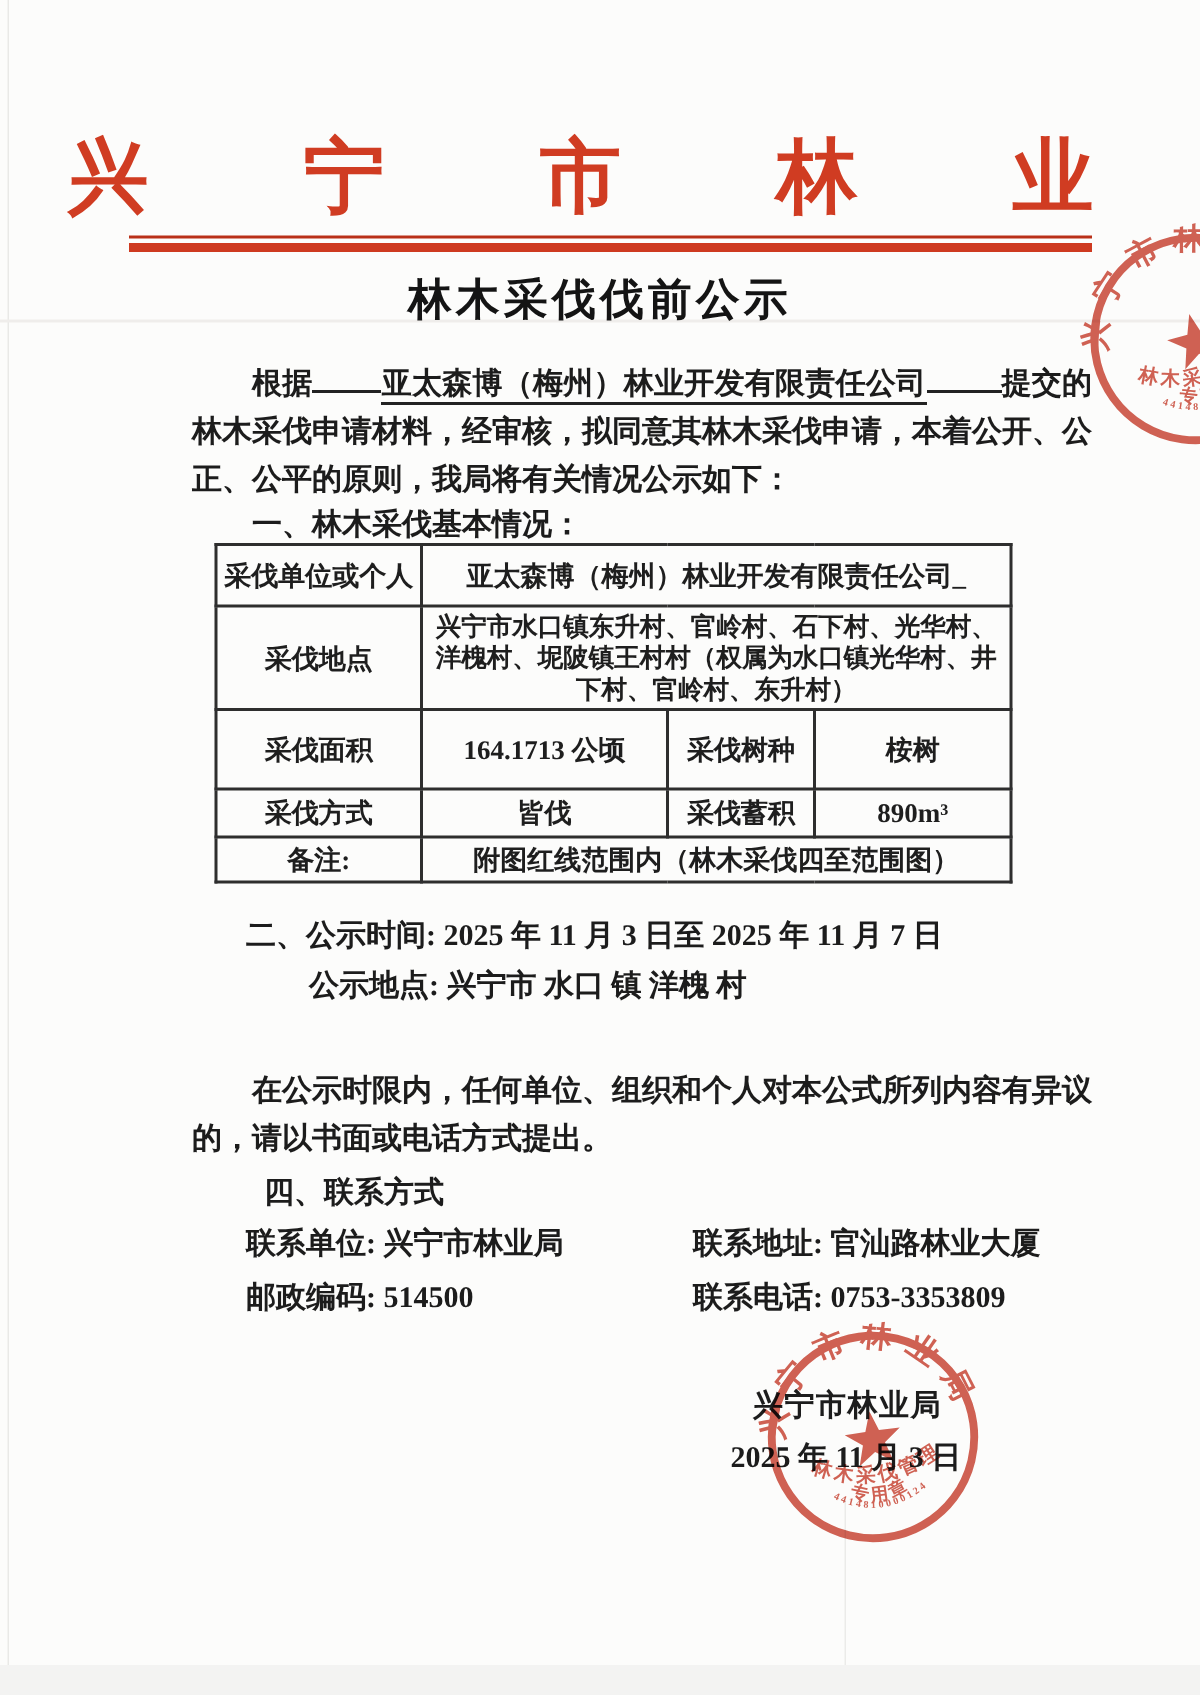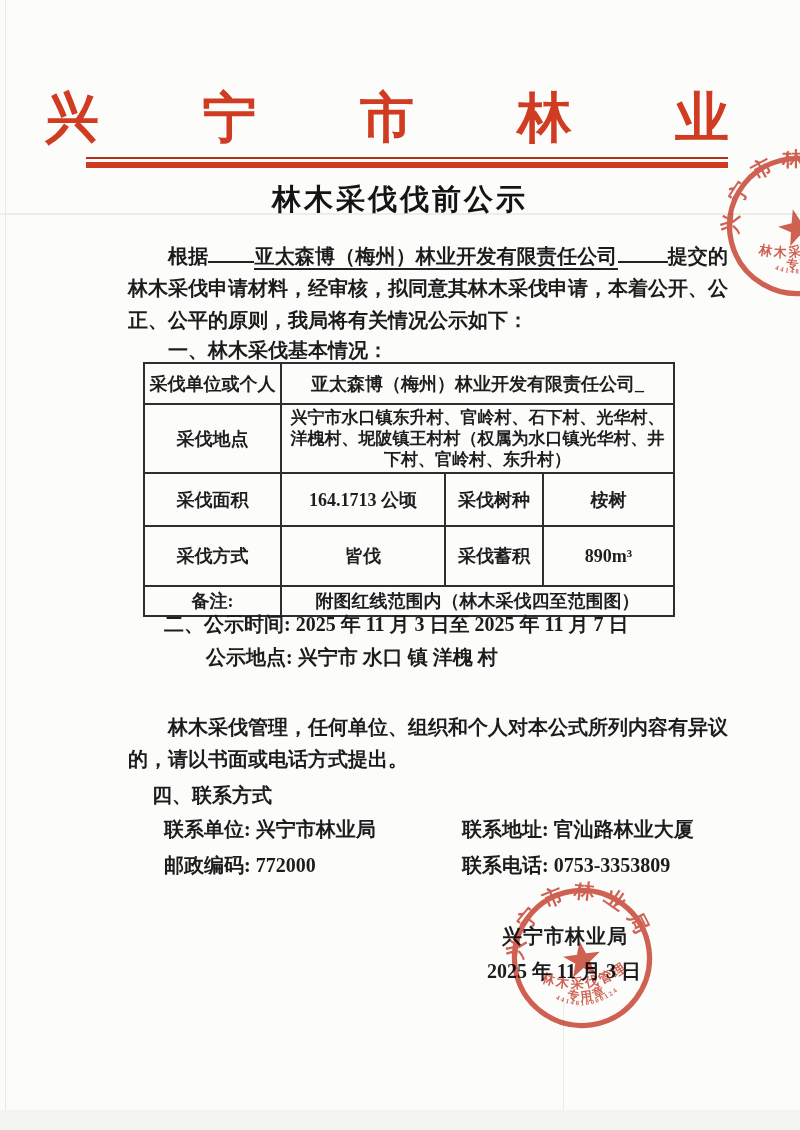--- a/index.html
+++ b/index.html
@@ -50,28 +50,28 @@
   }
   .felling-table td{
     border:2px solid #2e2e2e;
     text-align:center;vertical-align:middle;
     font-size:18px;padding:0 4px;
   }
   .felling-table .r1{height:41px;padding-left:16px;}
   .felling-table .r2{height:64px;}
   .felling-table .r2 .loc{font-size:17px;line-height:21px;padding:2px 6px;margin-top:32px;}
   .felling-table .r3{height:53px;}
-  .felling-table .r4{height:60px;padding-left:24px;}
+  .felling-table .r4{height:32px;padding-left:24px;}
   .felling-table .r5{height:30px;font-size:17px;border-radius:11px;}
 
   .s2-heading{position:absolute;left:164px;top:608px;margin:0;}
   .s2-loc{position:absolute;left:206px;top:641px;margin:0;}
   .s3-heading{position:absolute;left:164px;top:679px;margin:0;}
   .s3-body{position:absolute;left:128px;top:711px;width:600px;text-indent:40px;text-align:justify;margin:0;}
-  .s4-heading{position:absolute;left:152px;top:779px;margin:0;}
+  .s4-heading{position:absolute;left:176px;top:779px;margin:0;}
   .contact{position:absolute;margin:0;white-space:nowrap;}
   .c-unit{left:164px;top:813px;}
   .c-addr{left:462px;top:813px;}
   .c-post{left:164px;top:849px;}
   .c-phone{left:462px;top:849px;}
 
   
   .sig-org{position:absolute;left:485px;top:923px;width:160px;text-align:center;
     font-size:20px;font-weight:bold;letter-spacing:1px;margin:0;}
   .sig-date{position:absolute;left:487px;top:958px;width:180px;text-align:left;
@@ -134,26 +134,26 @@
     <tr class="r5">
       <td>备注:</td>
       <td colspan="3">附图红线范围内（林木采伐四至范围图）</td>
     </tr>
   </tbody>
     </table>
 
   <p class="s2-heading bodytext">二、公示时间: 2025 年 11 月 3 日至 2025 年 11 月 7 日</p>
   <p class="s2-loc bodytext">公示地点: 兴宁市 水口 镇 洋槐 村</p>
 
-  <p class="s3-body bodytext">林木采伐管理，任何单位、组织和个人对本公式所列内容有异议的，请以书面或电话方式提出。</p>
+  <p class="s3-body bodytext">在公示时限内，任何单位、组织和个人对本公式所列内容有异议的，请以书面或电话方式提出。</p>
 
   <p class="s4-heading bodytext">四、联系方式</p>
   <p class="contact c-unit bodytext">联系单位: 兴宁市林业局</p>
   <p class="contact c-addr bodytext">联系地址: 官汕路林业大厦</p>
-  <p class="contact c-post bodytext">邮政编码: 772000</p>
+  <p class="contact c-post bodytext">邮政编码: 514500</p>
   <p class="contact c-phone bodytext">联系电话: 0753-3353809</p>
 
   <p class="sig-org">兴宁市林业局</p>
   <p class="sig-date">2025 年 11 月 3 日</p>
 
   <div class="seal seal-bottom">
     <svg viewBox="0 0 200 200">
       <circle cx="100" cy="100" r="90" fill="none" stroke="#c94433" stroke-width="7"></circle>
       <polygon points="100,77 106.1,94.6 124.7,95 109.9,106.2 115.3,124 100,113.4 84.7,124 90.1,106.2 75.3,95 93.9,94.6" fill="#c94433"></polygon>
       <defs>

